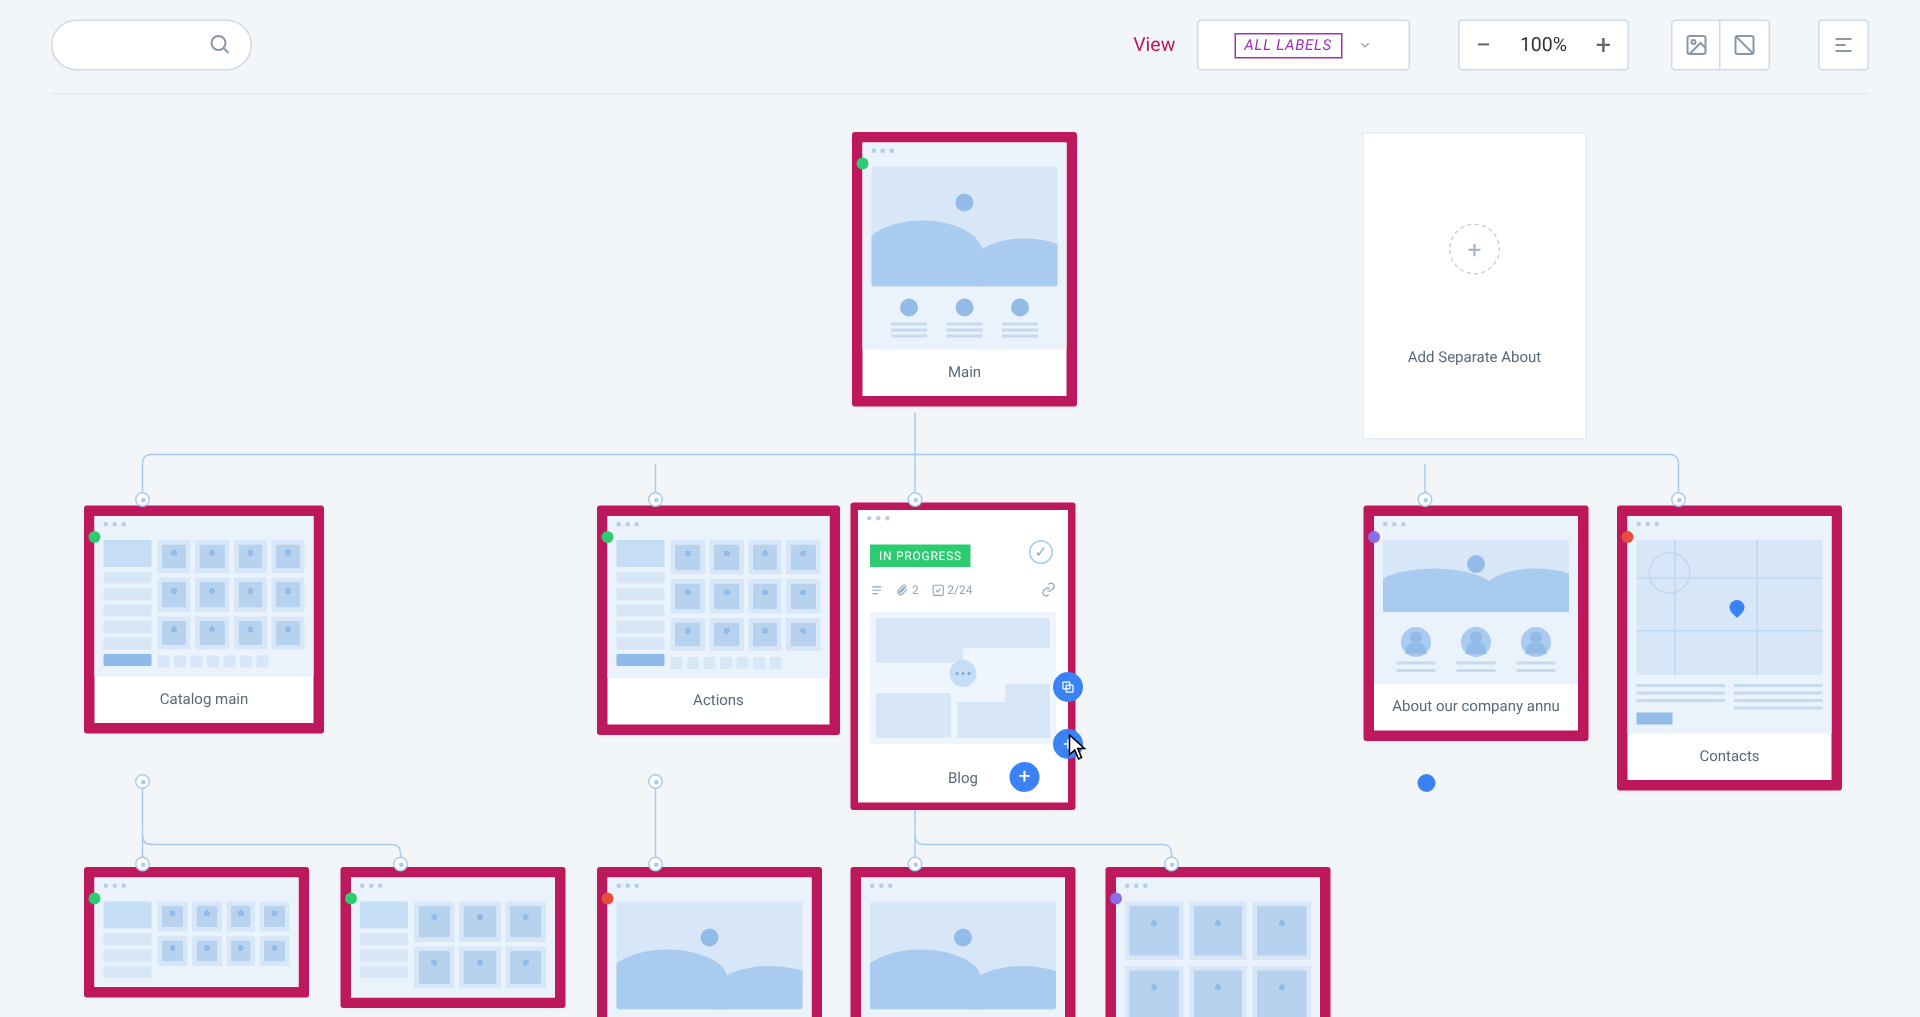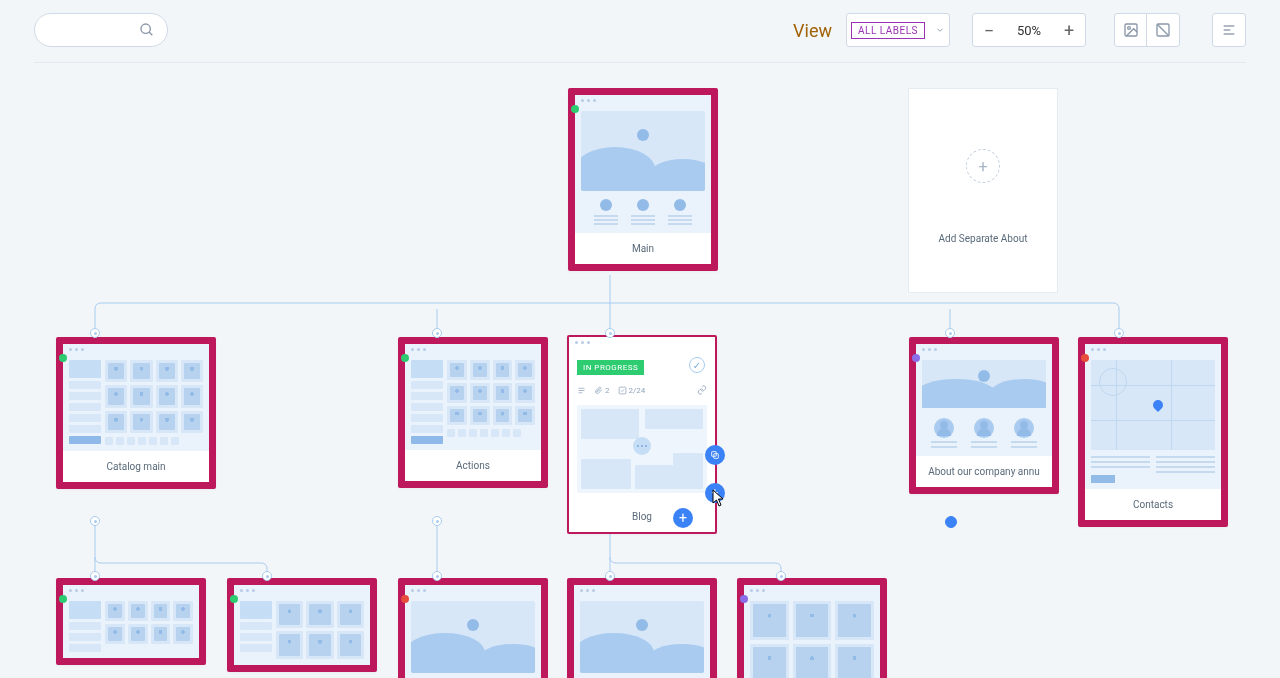--- a/index.html
+++ b/index.html
@@ -3,37 +3,37 @@
 <meta charset="utf-8">
 <style>
 * { box-sizing: border-box; margin: 0; padding: 0; }
 body { font-family: -apple-system, BlinkMacSystemFont, "Segoe UI", Roboto, Arial, sans-serif; background: #f3f6f9; overflow: hidden; width: 1280px; height: 678px; position: relative; }
 
 .toolbar { position: absolute; top: 0; left: 0; right: 0; height: 60px; display: flex; align-items: center; padding: 12px 34px; background: #f3f6f9; }
 .search { width: 134px; height: 34px; border: 1px solid #d0dae6; border-radius: 17px; display: flex; align-items: center; padding: 0 12px; background: #fff; }
 .search input { border: none; outline: none; width: 90px; font-size: 13px; background: transparent; }
 .search svg { margin-left: auto; }
 .spacer { flex: 1; }
-.view-label { color: #a16207; font-size: 18px; margin-right: 14px; text-align: right; }
-.dropdown { height: 34px; border: 1px solid #d0dae6; border-radius: 3px; background: #fff; display: flex; align-items: center; padding: 0 4px; margin-right: 22px; cursor: pointer; }
+.view-label { color: #be185d; font-size: 13px; margin-right: 14px; text-align: right; }
+.dropdown { height: 34px; border: 1px solid #d0dae6; border-radius: 3px; background: #fff; display: flex; align-items: center; padding: 0 24px; margin-right: 32px; cursor: pointer; font-style: italic; }
 .tag { background: #fff; color: #9b32b4; border: 1px solid #9b32b4; font-size: 10px; letter-spacing: 0.5px; padding: 2px 6px; margin-right: 10px; }
 .zoom-group { display: flex; align-items: center; border: 1px solid #d0dae6; border-radius: 3px; background: #fff; height: 34px; margin-right: 28px; }
 .zoom-btn { width: 32px; height: 32px; display: flex; align-items: center; justify-content: center; color: #666; font-size: 18px; cursor: pointer; }
 .zoom-val { width: 48px; text-align: center; font-size: 13px; color: #333; }
 .icon-group { display: flex; border: 1px solid #d0dae6; border-radius: 3px; background: #fff; height: 34px; margin-right: 32px; }
 .icon-group .zoom-btn { border-right: 1px solid #d0dae6; }
 .icon-group .zoom-btn:last-child { border-right: none; }
 .single-btn { width: 34px; height: 34px; border: 1px solid #d0dae6; border-radius: 3px; background: #fff; display: flex; align-items: center; justify-content: center; cursor: pointer; }
 .divider-line { position: absolute; top: 62px; left: 34px; right: 34px; height: 1px; background: #e3e9f0; }
 
 .canvas { position: absolute; top: 63px; left: 0; right: 0; bottom: 0; }
 svg.connectors { position: absolute; top: 0; left: 0; width: 1280px; height: 615px; pointer-events: none; }
 
 .card { position: absolute; background: #fff; border: 7px solid #be185d; border-radius: 2px; box-shadow: 0 1px 3px rgba(0,0,0,0.04); }
-.card.selected { border: 2px solid #be185d; }
+.card.selected { border: 5px solid #be185d; }
 .card-titlebar { height: 10px; background: #eaf2fb; display: flex; align-items: center; padding-left: 6px; gap: 3px; }
 .card-titlebar span { width: 3px; height: 3px; background: #b7cce6; border-radius: 50%; }
 .card-body { background: #eaf2fb; padding: 6px; }
 .card-label { text-align: center; font-size: 10px; color: #5a6a7a; padding: 10px 4px; }
 .status-dot { position: absolute; width: 8px; height: 8px; border-radius: 50%; left: -4px; top: 10px; }
 .status-green { background: #2ecc71; }
 .status-purple { background: #8a6de9; }
 .status-red { background: #e74c3c; }
 
 
@@ -118,21 +118,21 @@
   <div class="spacer"></div>
   <span class="view-label">View</span>
   <div class="dropdown">
     <span class="tag">ALL LABELS</span>
     <svg width="10" height="10" viewBox="0 0 24 24" fill="none" stroke="#8a97a8" stroke-width="2">
         <polyline points="6 9 12 15 18 9"></polyline>
       </svg>
   </div>
   <div class="zoom-group">
     <div class="zoom-btn">−</div>
-    <div class="zoom-val">50%</div>
+    <div class="zoom-val">100%</div>
     <div class="zoom-btn">+</div>
   </div>
   <div class="icon-group">
     <div class="zoom-btn">
       <svg width="16" height="16" viewBox="0 0 24 24" fill="none" stroke="#8a97a8" stroke-width="2">
           <rect x="3" y="3" width="18" height="18" rx="2"></rect>
           <circle cx="9" cy="9" r="2"></circle>
           <path d="M21 15l-5-5L5 21"></path>
         </svg>
     </div>
@@ -284,21 +284,21 @@
               <span></span>
               <span></span>
               <span></span>
             </div>
       </div>
     </div>
   </div>
   <div class="card-label">Catalog main</div>
 </div>
 
-<div class="card" style="left:398px;top:274px;width:150px">
+<div class="card" style="left:398px;top:274px;width:162px">
   <div class="status-dot status-green"></div>
   <div class="card-titlebar">
         <span></span>
         <span></span>
         <span></span>
       </div>
   <div class="card-body">
     <div class="gridthumb">
       <div class="side">
             <div class="filter"></div>

